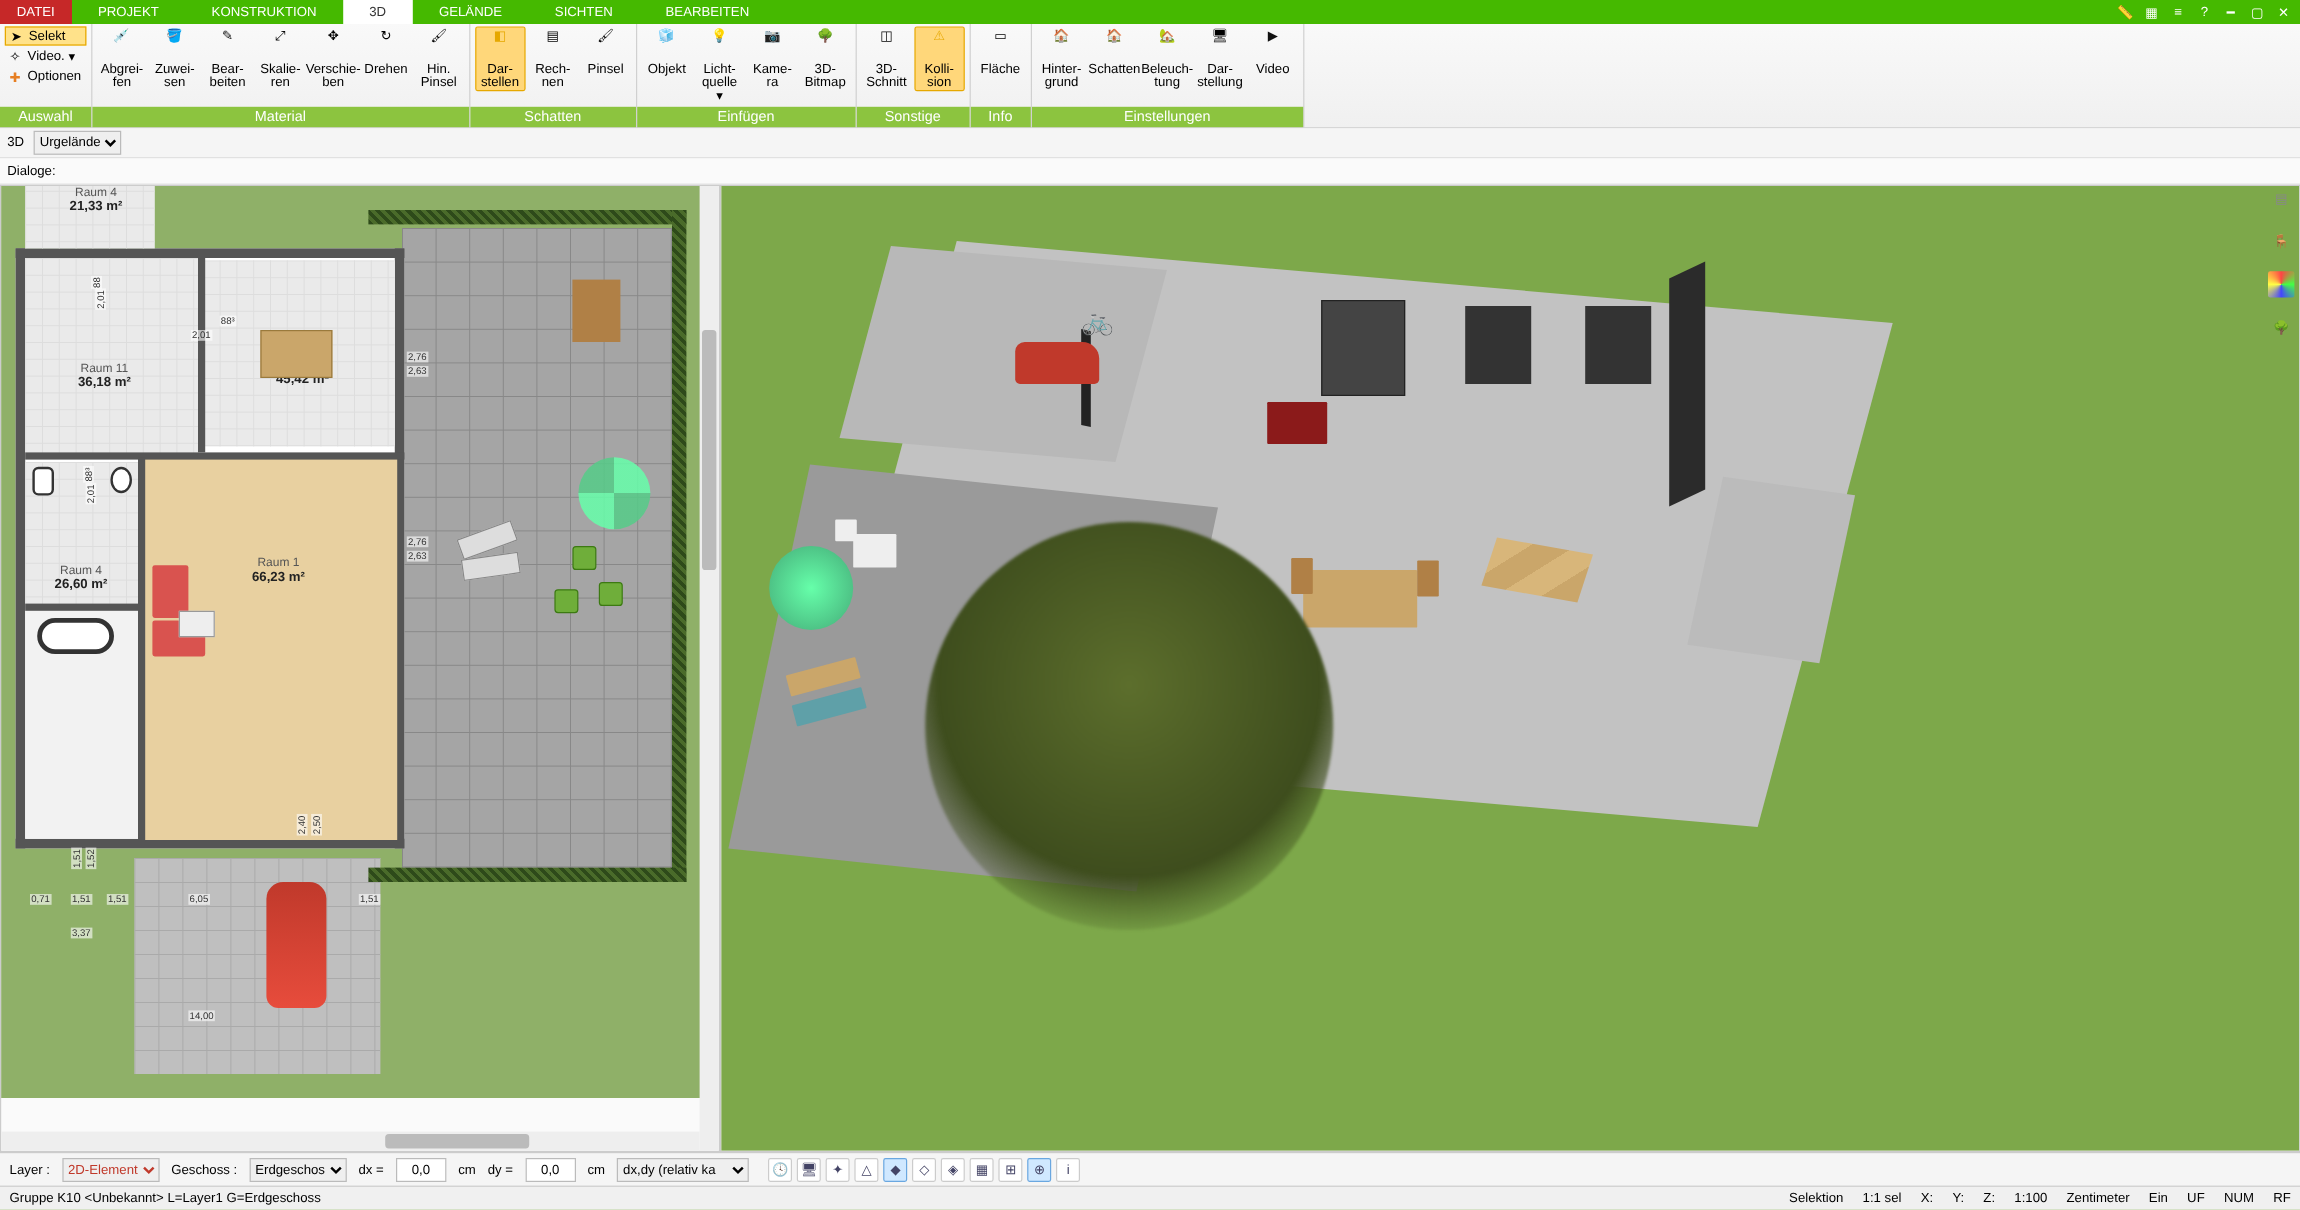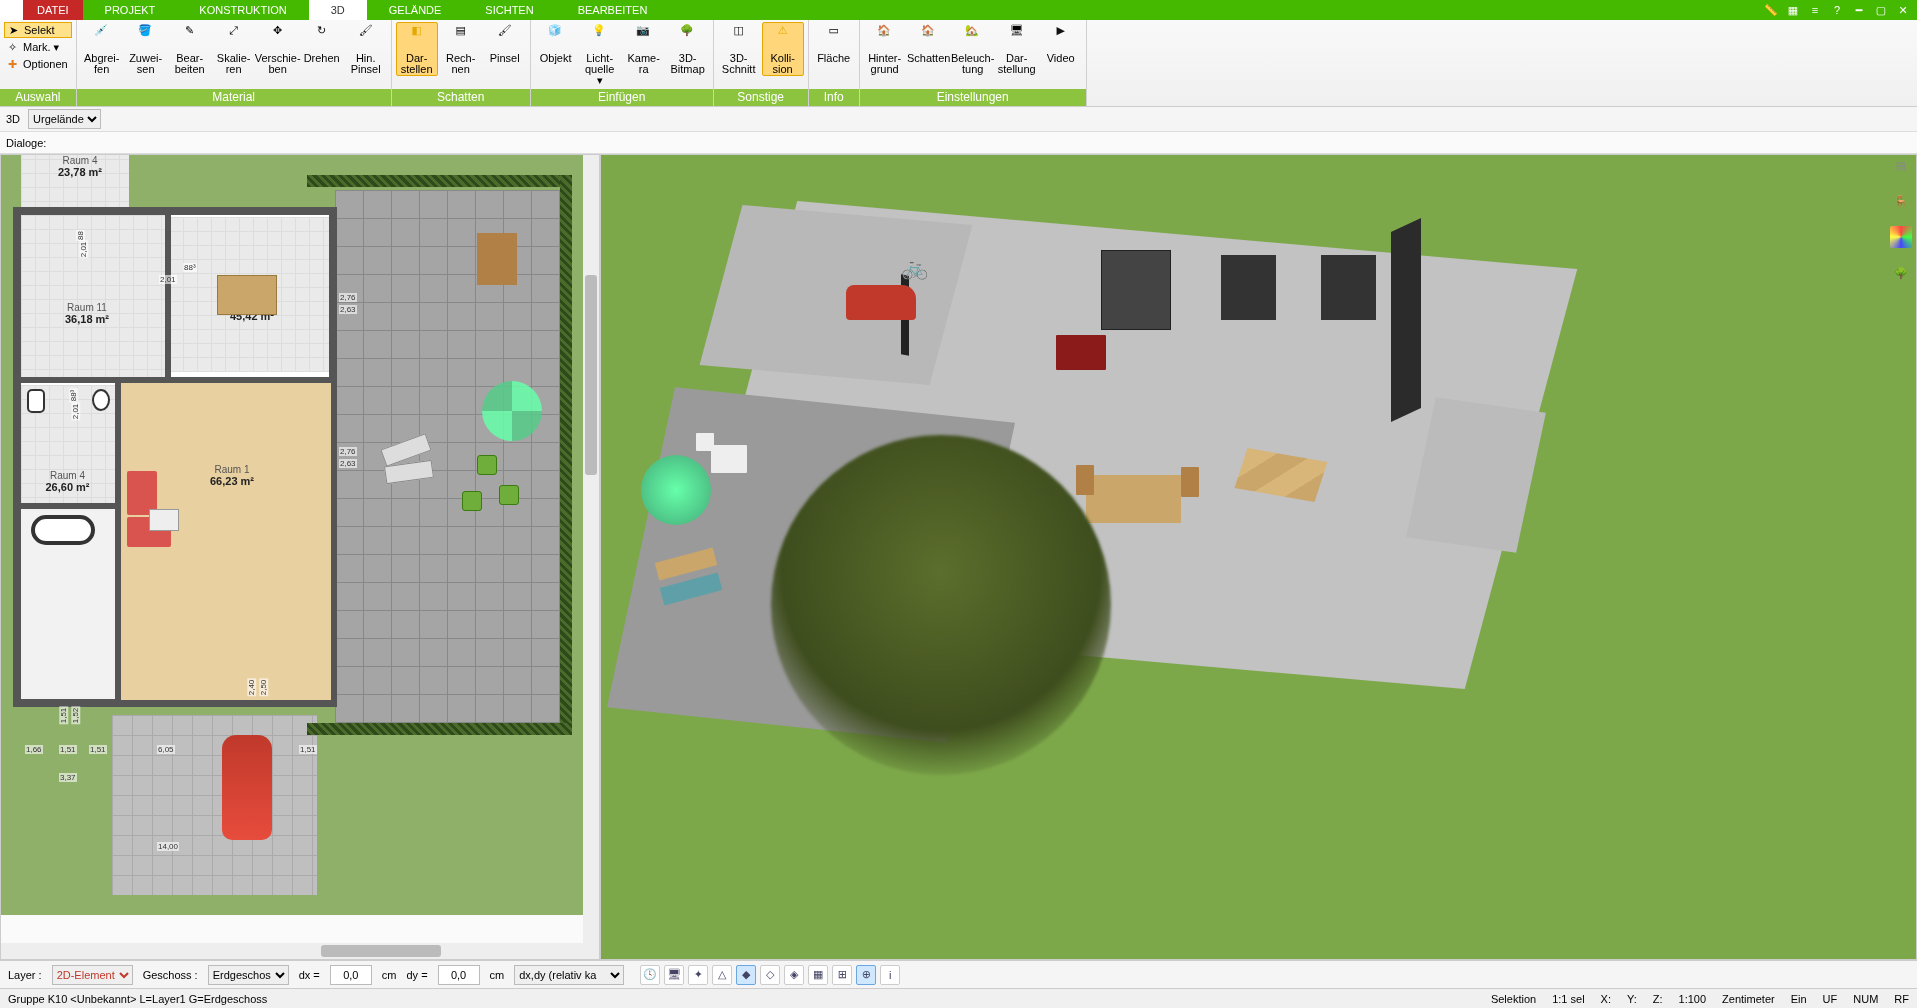--- a/index.html
+++ b/index.html
@@ -1,19 +1,19 @@
 <!DOCTYPE html>
 <html><head>
 <meta charset="utf-8">
 <style>
 * { margin:0; padding:0; box-sizing:border-box; font-family:'Segoe UI',Tahoma,sans-serif; font-size:11px; }
 body { width:1917px; height:1008px; background:#fff; overflow:hidden; position:relative; }
 
 
-.tabstrip { height:20px; background:#45b900; display:flex; align-items:stretch;margin-left:23px; }
+.tabstrip { height:20px; background:#45b900; display:flex; align-items:stretch; }
 .tab { padding:0 22px; color:#fff; display:flex; align-items:center; cursor:pointer; position:relative; }
 .tab.datei { background:#c62828; padding:0 14px; }
 .tab.active { background:#fff; color:#333; }
 .tsright { margin-left:auto; display:flex; align-items:center; gap:6px; padding-right:6px; }
 .tsicon { width:16px; height:16px; display:flex; align-items:center; justify-content:center; color:#fff; cursor:pointer; }
 
 
 .ribbon { height:87px; background:linear-gradient(#f9f9f9,#f0f0f0); border-bottom:1px solid #ccc; display:flex; }
 .rgroup { display:flex; flex-direction:column; border-right:1px solid #d0d0d0; }
 .rgbody { flex:1; display:flex; align-items:flex-start; padding:2px 4px; gap:2px; }
@@ -111,21 +111,21 @@
 
   <div class="rgroup">
     <div class="rgbody">
       <div class="rcol">
         <div class="rbtn-s" style="background:#ffe28a;border:1px solid #e6a800;">
             <span class="ic">➤</span>
             <span>Selekt</span>
           </div>
         <div class="rbtn-s">
             <span class="ic">✧</span>
-            <span>Mark.</span>
+            <span>Video.</span>
             <span>▾</span>
           </div>
         <div class="rbtn-s">
             <span class="ic" style="color:#e67e22">✚</span>
             <span>Optionen</span>
           </div>
       </div>
     </div>
     <div class="rglabel">Auswahl</div>
   </div>
@@ -308,21 +308,21 @@
       <div class="tile-floor" style="position:absolute;left:14px;top:240px;width:96px;height:120px;"></div>
       <div style="position:absolute;left:14px;top:362px;width:96px;height:192px;background:#f2f2f2;"></div>
 
       <div class="wall" style="left:158px;top:70px;width:6px;height:162px;"></div>
       <div class="wall" style="left:14px;top:232px;width:316px;height:6px;"></div>
       <div class="wall" style="left:108px;top:236px;width:6px;height:320px;"></div>
       <div class="wall" style="left:14px;top:358px;width:96px;height:6px;"></div>
 
       <div class="room" style="left:28px;top:-4px;width:90px;height:50px;">
           <span>Raum 4</span>
-          <span>23,78 m²</span>
+          <span>21,33 m²</span>
         </div>
       <div class="room" style="left:30px;top:140px;width:100px;height:40px;justify-content:flex-end;">
           <span>Raum 11</span>
           <span>36,18 m²</span>
         </div>
       <div class="room" style="left:195px;top:145px;width:100px;height:40px;">
           <span>Raum 3</span>
           <span>45,42 m²</span>
         </div>
       <div class="room" style="left:160px;top:310px;width:130px;height:40px;">
@@ -348,21 +348,21 @@
       <div class="chair2d" style="left:492px;top:340px;"></div>
       <div class="umbrella" style="left:475px;top:236px;"></div>
 
       <div style="position:absolute;left:375px;top:296px;width:48px;height:18px;background:#ddd;border:1px solid #888;transform:rotate(-20deg);"></div>
       <div style="position:absolute;left:378px;top:318px;width:48px;height:18px;background:#ddd;border:1px solid #888;transform:rotate(-8deg);"></div>
 
       <div style="position:absolute;left:470px;top:88px;width:40px;height:52px;background:#b08046;"></div>
 
       <div class="car2d" style="left:215px;top:590px;"></div>
 
-      <div class="dimtext" style="left:18px;top:600px;">1,66</div>
+      <div class="dimtext" style="left:18px;top:600px;">0,71</div>
       <div class="dimtext" style="left:52px;top:600px;">1,51</div>
       <div class="dimtext" style="left:82px;top:600px;">1,51</div>
       <div class="dimtext" style="left:150px;top:600px;">6,05</div>
       <div class="dimtext" style="left:292px;top:600px;">1,51</div>
       <div class="dimtext" style="left:52px;top:628px;">3,37</div>
       <div class="dimtext" style="left:150px;top:652px;margin-top:45px;">14,00</div>
       <div class="dimtext" style="left:68px;top:86px;transform:rotate(-90deg);">88</div>
       <div class="dimtext" style="left:68px;top:100px;transform:rotate(-90deg);">2,01</div>
       <div class="dimtext" style="left:176px;top:118px;">88³</div>
       <div class="dimtext" style="left:152px;top:130px;">2,01</div>

